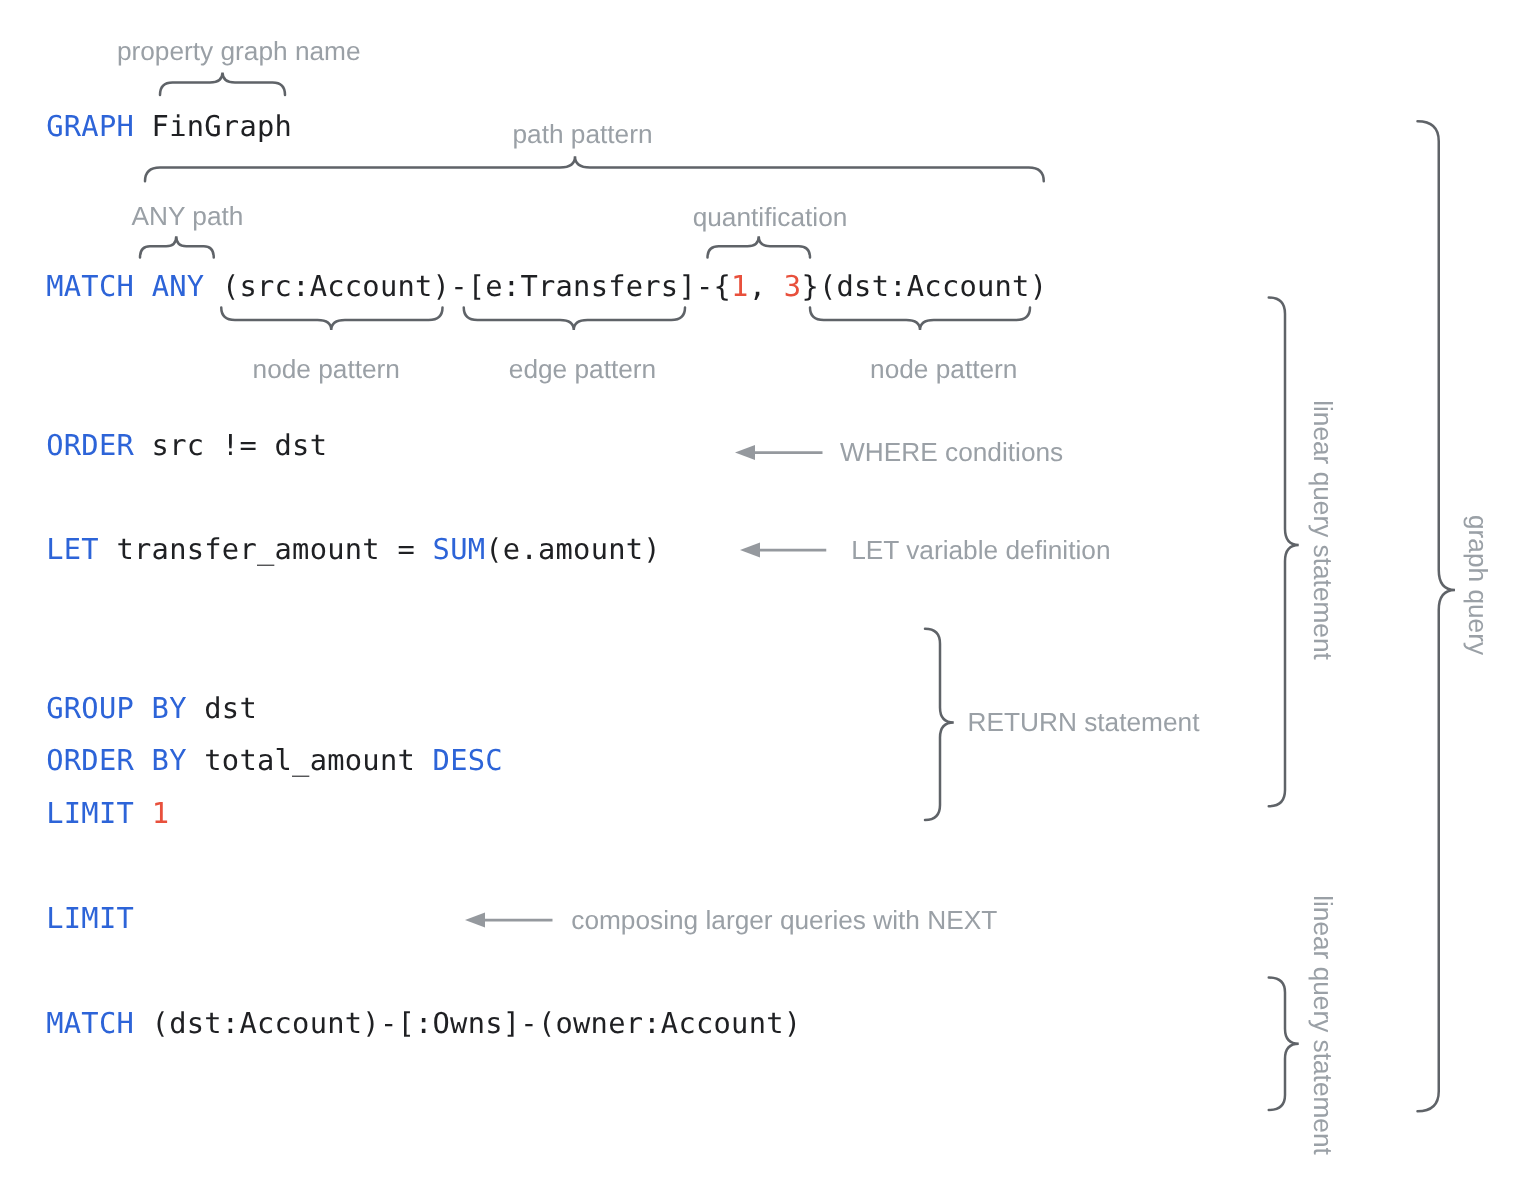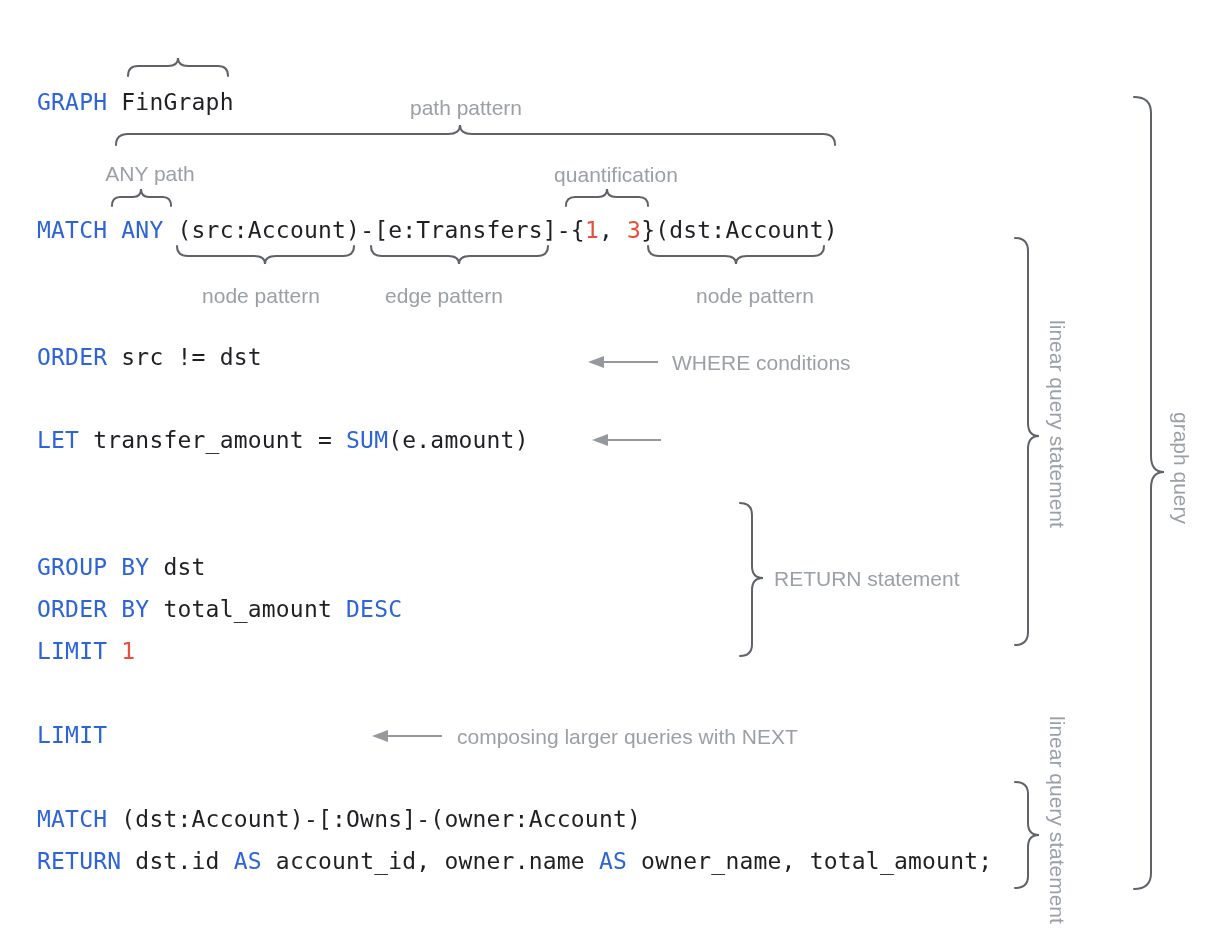--- a/index.html
+++ b/index.html
@@ -68,28 +68,29 @@
 
   <div class="code-line" style="top:91px"><span class="tok-kw">GRAPH</span><span class="tok-plain"> FinGraph</span></div>
   <div class="code-line" style="top:219px"><span class="tok-kw">MATCH</span><span class="tok-plain"> </span><span class="tok-kw">ANY</span><span class="tok-plain"> (src:Account)-[e:Transfers]-{</span><span class="tok-lit">1</span><span class="tok-plain">, </span><span class="tok-lit">3</span><span class="tok-plain">}(dst:Account)</span></div>
   <div class="code-line" style="top:346px"><span class="tok-kw">ORDER</span><span class="tok-plain"> src != dst</span></div>
   <div class="code-line" style="top:429px"><span class="tok-kw">LET</span><span class="tok-plain"> transfer_amount = </span><span class="tok-kw">SUM</span><span class="tok-plain">(e.amount)</span></div>
   <div class="code-line" style="top:556px"><span class="tok-kw">GROUP BY</span><span class="tok-plain"> dst</span></div>
   <div class="code-line" style="top:598px"><span class="tok-kw">ORDER BY</span><span class="tok-plain"> total_amount </span><span class="tok-kw">DESC</span></div>
   <div class="code-line" style="top:640px"><span class="tok-kw">LIMIT</span><span class="tok-plain"> </span><span class="tok-lit">1</span></div>
   <div class="code-line" style="top:724px"><span class="tok-kw">LIMIT</span></div>
   <div class="code-line" style="top:808px"><span class="tok-kw">MATCH</span><span class="tok-plain"> (dst:Account)-[:Owns]-(owner:Account)</span></div>
-  <div class="code-line" style="top:850px"><span class="tok-kw">RETURN</span><span class="tok-plain"> dst.id </span><span class="tok-kw">AS</span><span class="tok-plain"> account_id, owner.name </span><span class="tok-kw">AS</span><span class="tok-plain"> owner_name, total_amount;</span></div>
 
+  <div class="label centered" style="left:191px; top:42px">property graph name</div>
   <div class="label centered" style="left:466px; top:108px">path pattern</div>
   <div class="label centered" style="left:150px; top:174px">ANY path</div>
   <div class="label centered" style="left:616px; top:175px">quantification</div>
   <div class="label centered" style="left:261px; top:296px">node pattern</div>
-  <div class="label centered" style="left:444px; top:296px">edge pattern</div>
+  <div class="label centered" style="left:466px; top:296px">edge pattern</div>
   <div class="label centered" style="left:755px; top:296px">node pattern</div>
   <div class="label lefted" style="left:672px; top:363px">WHERE conditions</div>
+  <div class="label lefted" style="left:681px; top:441px">LET variable definition</div>
   <div class="label lefted" style="left:774px; top:579px">RETURN statement</div>
   <div class="label lefted" style="left:457px; top:737px">composing larger queries with NEXT</div>
   <div class="label rotated" style="left:1057px; top:424px">linear query statement</div>
   <div class="label rotated" style="left:1181px; top:468px">graph query</div>
   <div class="label rotated" style="left:1057px; top:820px">linear query statement</div>
 
 </div>
 
 </body></html>

